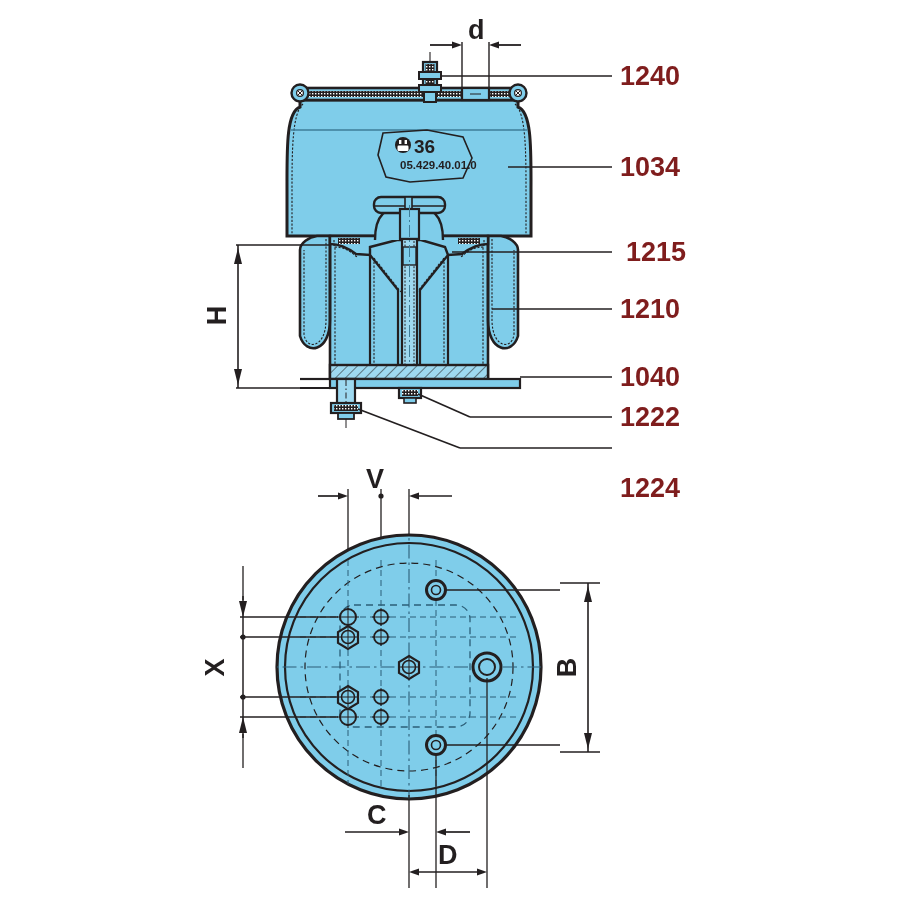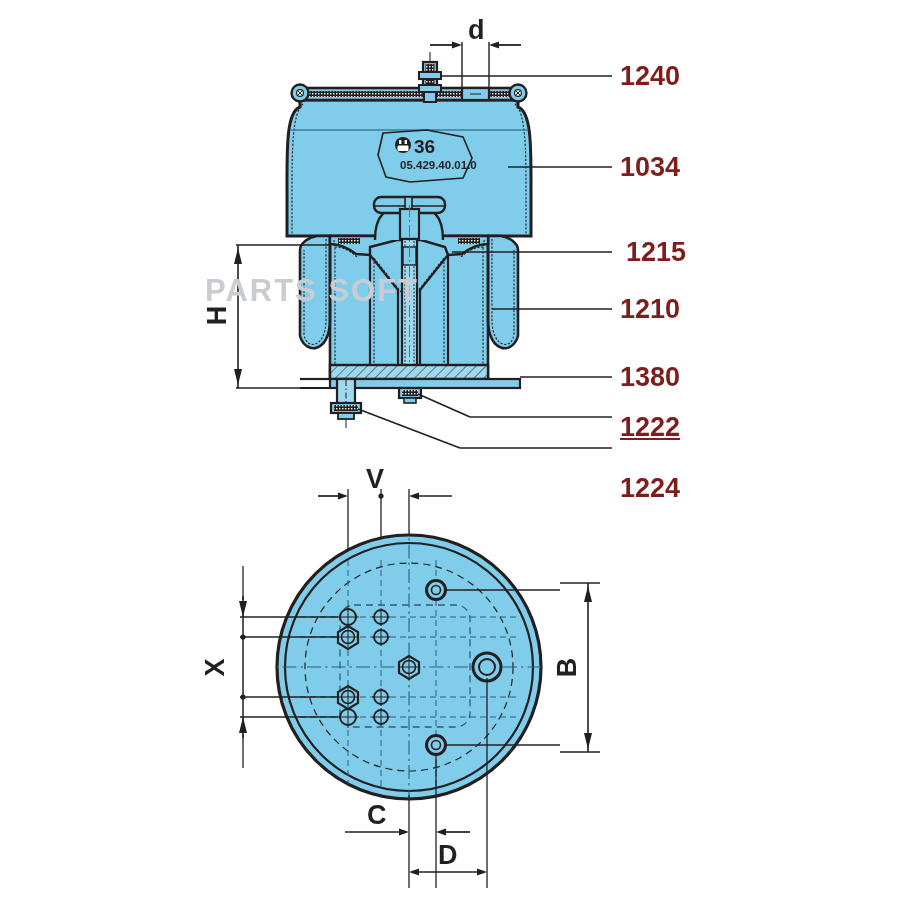--- a/index.html
+++ b/index.html
@@ -339,28 +339,27 @@
         <rect x="397.5" y="145.5" width="11" height="5.5" rx="1.2" fill="#ffffff" stroke="none"></rect>
         <rect x="399" y="140" width="2.4" height="4" fill="#ffffff" stroke="none"></rect>
         <rect x="404.6" y="140" width="2.4" height="4" fill="#ffffff" stroke="none"></rect>
       </g>
     </g>
   </svg>
 
   <div class="tag num" style="left:414px;top:136px;">36</div>
   <div class="tag code" style="left:388px;top:159px;">05.429.40.01.0</div>
 
-  <div class="wm" style="left:205px;top:273px;">PARTS SOFT</div>
 
   <div class="callout" style="left:620px;top:61px;">1240</div>
   <div class="callout" style="left:620px;top:152px;">1034</div>
   <div class="callout" style="left:590px;top:237px;margin-left:36px;">1215</div>
   <div class="callout" style="left:620px;top:294px;">1210</div>
-  <div class="callout" style="left:620px;top:362px;">1380</div>
-  <div class="callout" style="left:620px;top:412px;text-decoration:underline;">1222</div>
+  <div class="callout" style="left:620px;top:362px;">1040</div>
+  <div class="callout" style="left:620px;top:402px;">1222</div>
   <div class="callout" style="left:620px;top:433px;margin-top:40px;">1224</div>
 
   <div class="dimlabel" style="left:468px;top:15px;">d</div>
   <div class="dimlabel rot" style="left:202px;top:300px;width:30px;text-align:center;">H</div>
   <div class="dimlabel" style="left:366px;top:464px;">V</div>
   <div class="dimlabel rot" style="left:200px;top:652px;width:30px;text-align:center;">X</div>
   <div class="dimlabel rot" style="left:552px;top:652px;width:30px;text-align:center;">B</div>
   <div class="dimlabel" style="left:367px;top:800px;">C</div>
   <div class="dimlabel" style="left:438px;top:840px;">D</div>
 

